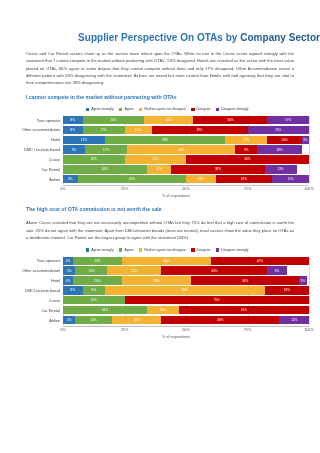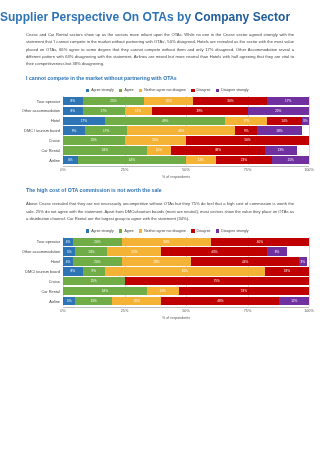--- a/index.html
+++ b/index.html
@@ -16,24 +16,24 @@
   }
   .page {
     position: relative;
     width: 320px;
     height: 453px;
     background: #ffffff;
     box-sizing: border-box;
     padding: 0;
   }
   .doc-title {
-    text-align: left;
-    font-size: 12px;
+    text-align: right;
+    font-size: 10px;
     color: #2e74b5;
-    margin: 10px 0 0 0;
+    margin: 32px 0 0 0;
     letter-spacing: 0.02px;
   }
   .doc-title .bold {
     font-weight: bold;
     color: #1f5c99;
   }
   .body-par {
     font-size: 4.1px;
     line-height: 1.78;
     color: #3f3f3f;

